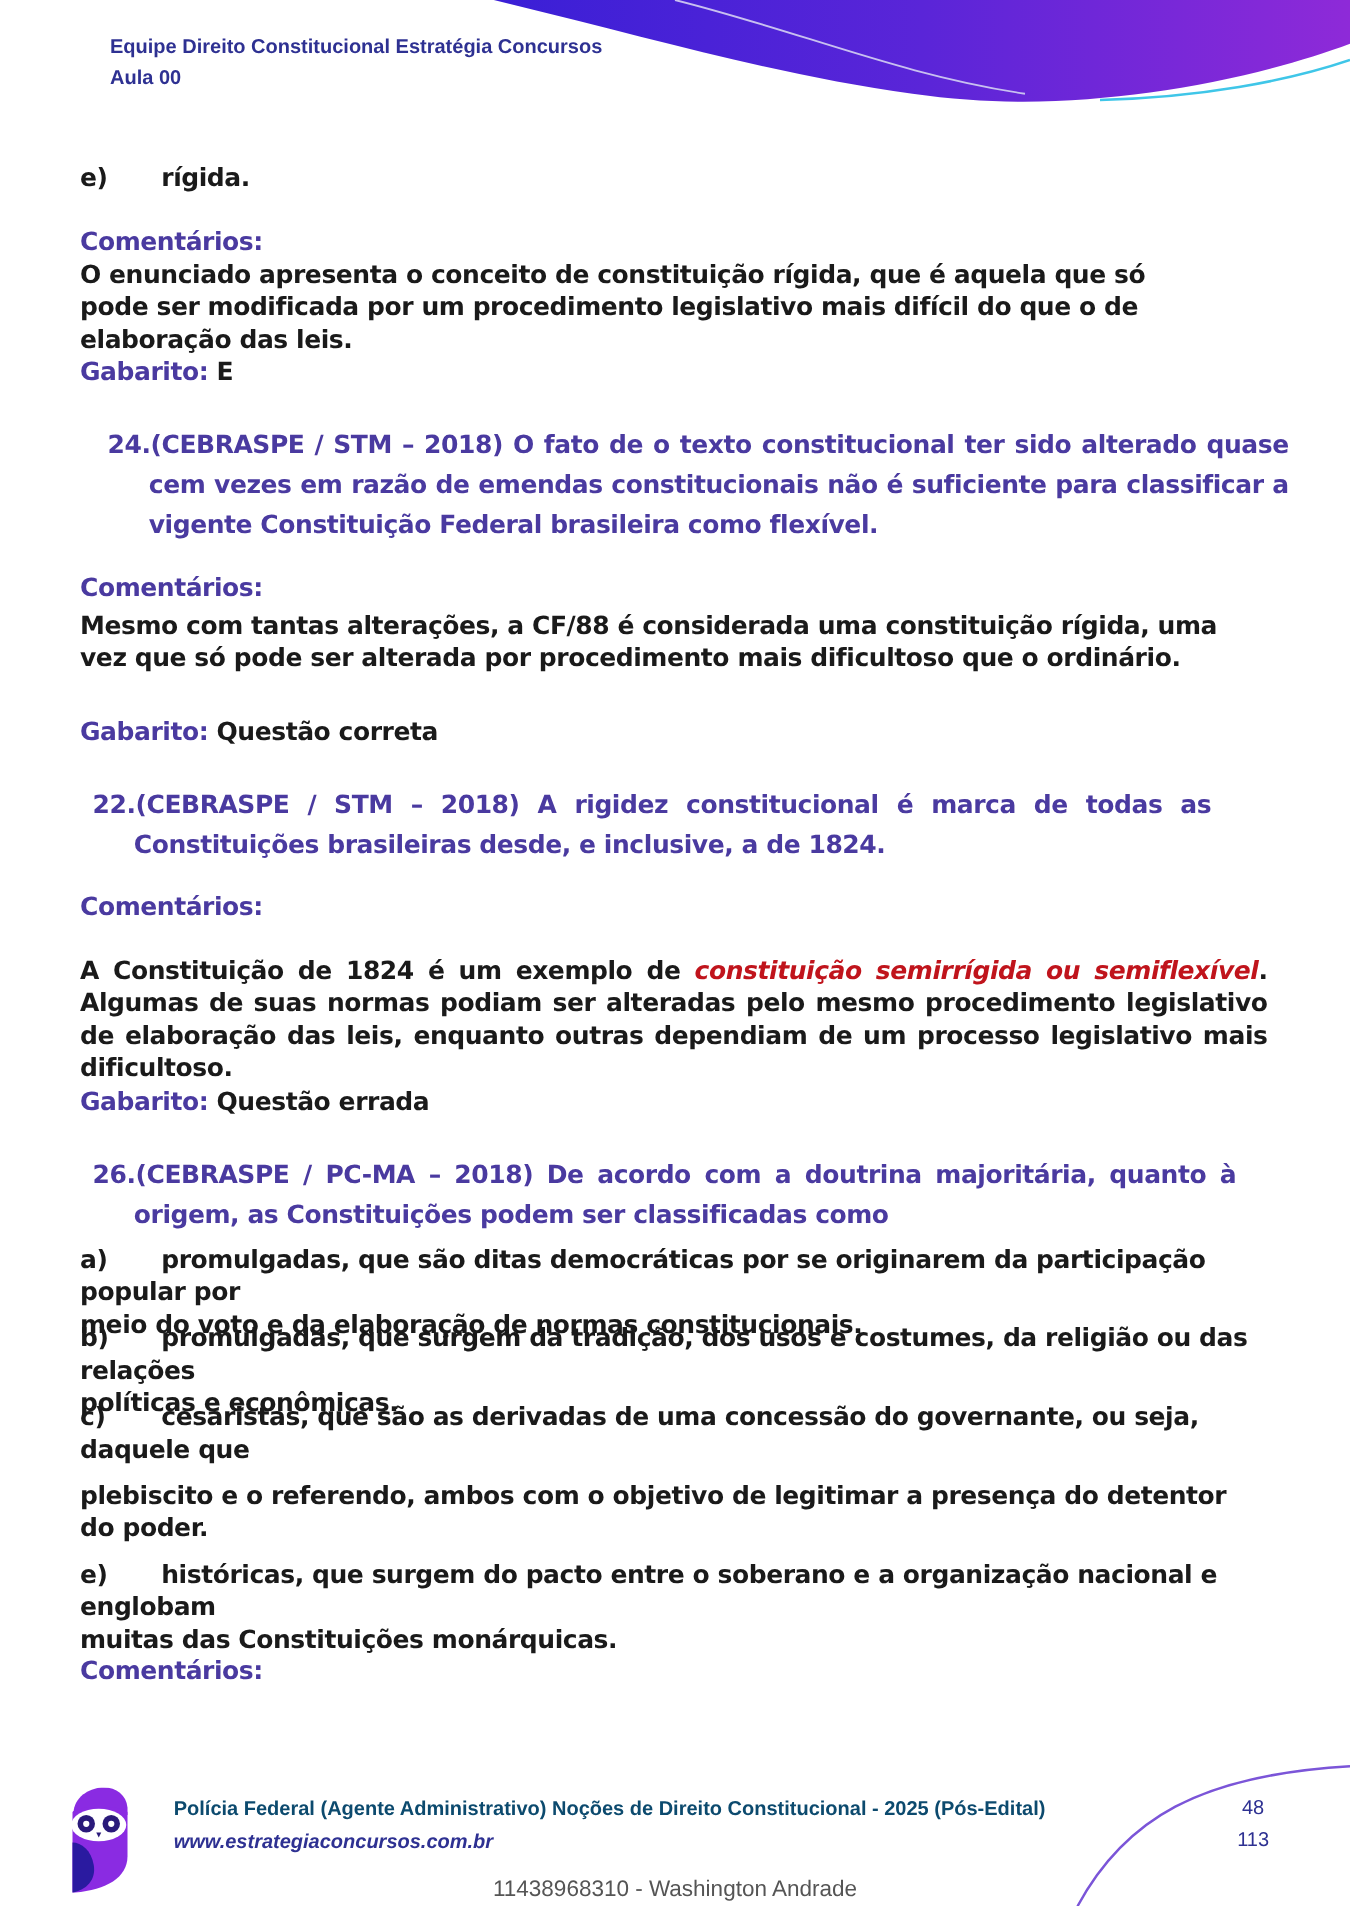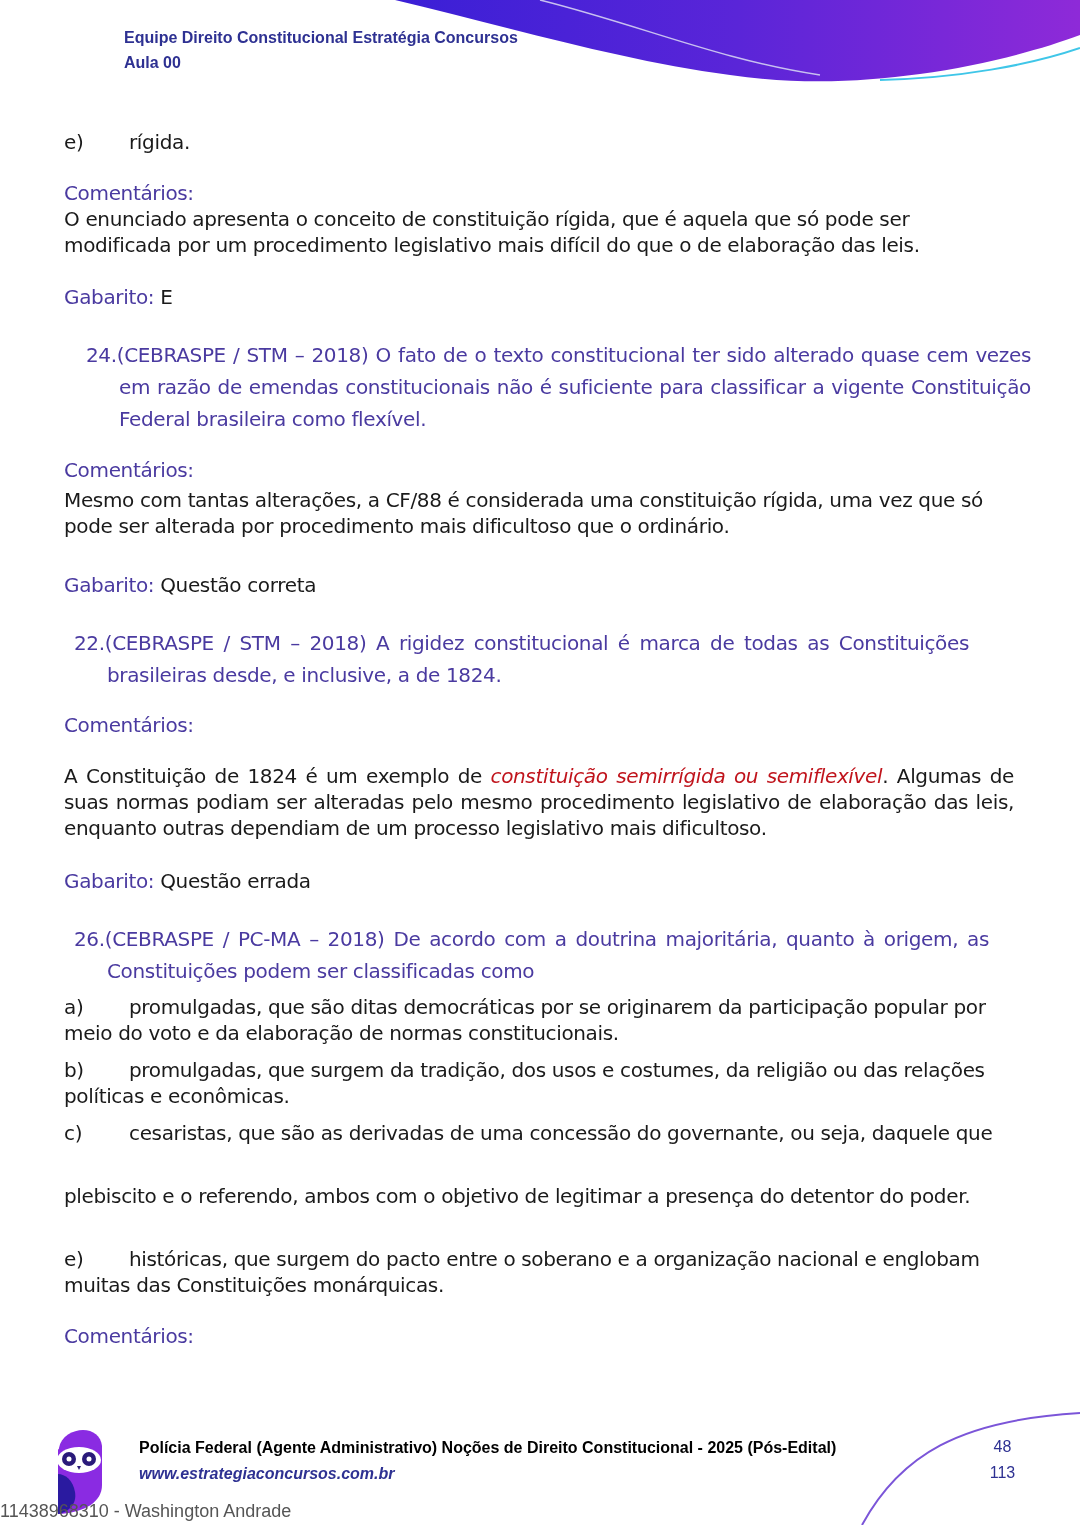--- a/index.html
+++ b/index.html
@@ -1,38 +1,38 @@
 <!DOCTYPE html>
 <html><head>
 <meta charset="utf-8">
 <style>
   * { box-sizing: border-box; margin: 0; padding: 0; }
   html, body { width: 1080px; height: 1525px; background: #ffffff; overflow: hidden; }
   body { position: relative; font-family: "DejaVu Sans", sans-serif; color: #1a1a1a; }
 
   .header-wave { position: absolute; left: 0; top: 0; width: 1080px; height: 100px; }
-  .header-text { position: absolute; left: 88px; top: 28px; font-family: "Liberation Sans", sans-serif; font-weight: bold; color: #2e3192; font-size: 16px; margin-left: 36px; }
+  .header-text { position: absolute; left: 88px; top: 28px; font-family: "Liberation Sans", sans-serif; font-weight: bold; color: #2e3192; font-size: 16px; }
   .header-text .line1 { display: block; line-height: 20px; }
   .header-text .line2 { display: block; line-height: 20px; margin-top: 5px; }
   .p { font-size: 20px; line-height: 26px; letter-spacing: -0.35px; color: #1a1a1a; }
   .purple { color: #4a3aa0; }
   .opt { font-size: 20px; line-height: 26px; letter-spacing: -0.35px; }
   .opt .letter { display: inline-block; width: 65px; }
   .red-it { color: #c0141c; font-style: italic; }
   .question { font-size: 20px; line-height: 32px; color: #4a3aa0; letter-spacing: -0.35px; padding-left: 38px; text-indent: -33px; margin-left: 5px; text-align: justify; }
   .justify { text-align: justify; }
 
-  .abs { position: absolute; }
+  .abs { position: absolute; font-weight: bold; }
 
   .footer-curve { position: absolute; left: 850px; top: 1405px; width: 230px; height: 120px; }
   .owl { position: absolute; left: 55px; top: 1430px; width: 50px; height: 85px; }
-  .footer-title { position: absolute; left: 139px; top: 1439px; font-family: "Liberation Sans", sans-serif; font-weight: bold; font-size: 16px; color: #000000; }
+  .footer-title { position: absolute; left: 139px; top: 1439px; font-family: "Liberation Sans", sans-serif; font-weight: bold; font-size: 16px; color: #0c4a6e; }
   .footer-url { position: absolute; left: 139px; top: 1465px; font-family: "Liberation Sans", sans-serif; font-weight: bold; font-style: italic; font-size: 16px; color: #2e3192; }
   .page-num { position: absolute; left: 980px; width: 45px; text-align: center; font-family: Liberation Sans, sans-serif; font-size: 16px; color: #2e3192; }
-  .watermark { position: absolute; left: 0; width: 1080px; top: 1501px; font-family: "Liberation Sans", sans-serif; font-size: 18px; color: #555555; }
+  .watermark { position: absolute; left: 0; width: 1080px; top: 1501px; text-align: center; font-family: "Liberation Sans", sans-serif; font-size: 18px; color: #555555; }
 </style>
 </head>
 <body>
 
 <svg class="header-wave" viewBox="0 0 1080 100" preserveAspectRatio="none">
   <defs>
     <linearGradient id="wg" x1="0" y1="0" x2="1" y2="0">
       <stop offset="0" stop-color="#3a1fd6"></stop>
       <stop offset="0.5" stop-color="#5a25d8"></stop>
       <stop offset="1" stop-color="#8e2ad8"></stop>

